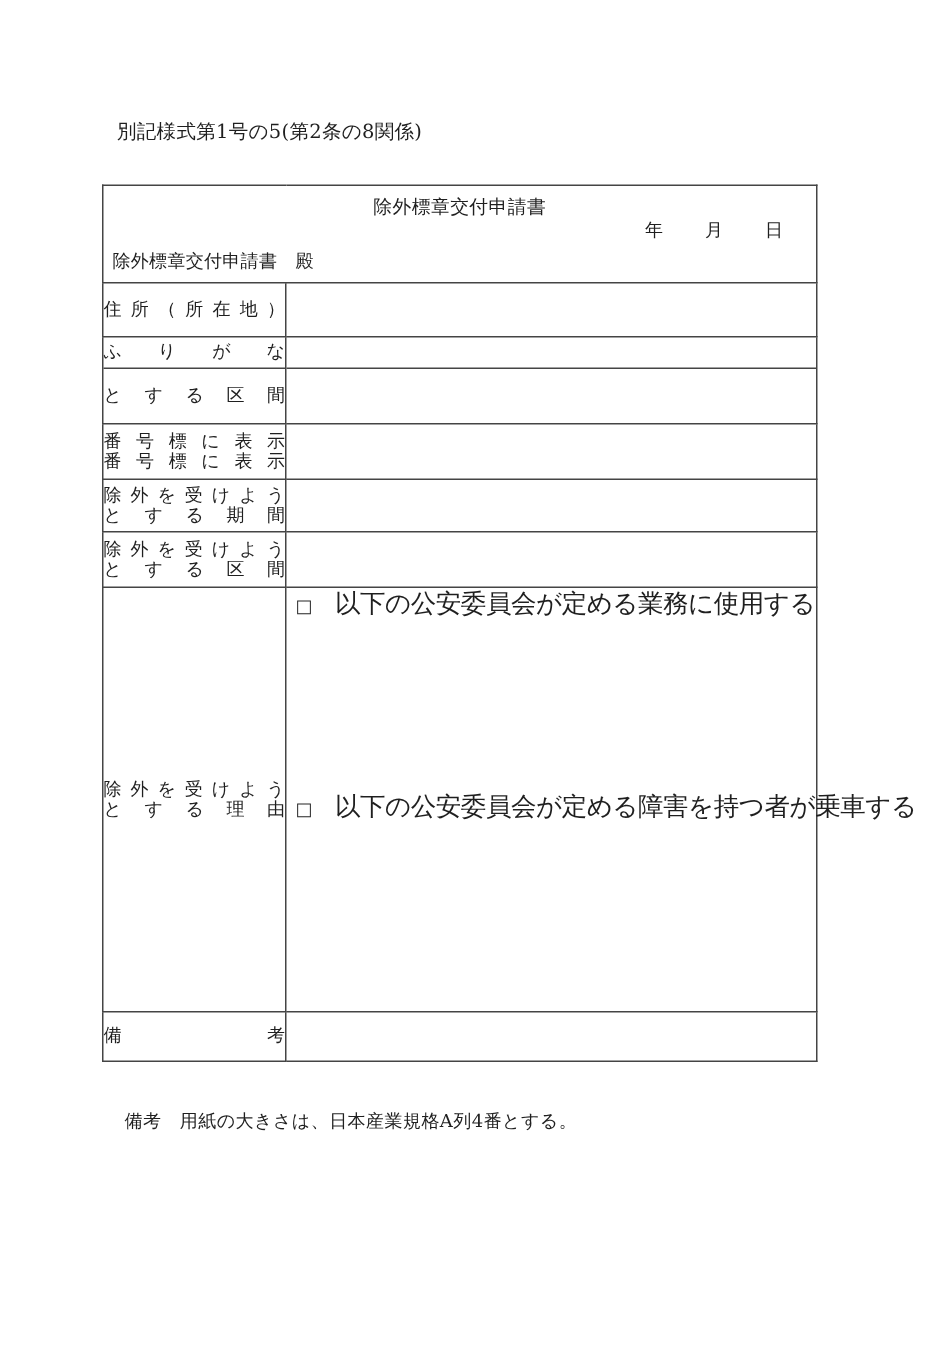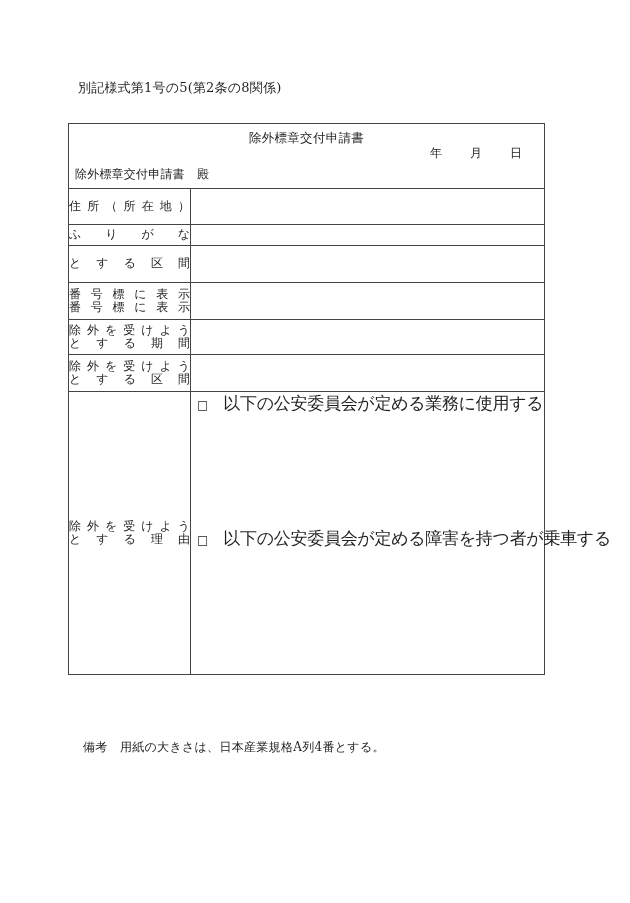--- a/index.html
+++ b/index.html
@@ -191,16 +191,22 @@
         <span class="cb-box">□</span>
         <span class="cb-text">以下の公安委員会が定める業務に使用する</span>
       </div>
       <div class="checkbox-line cb2">
         <span class="cb-box">□</span>
         <span class="cb-text">以下の公安委員会が定める障害を持つ者が乗車する</span>
       </div>
     </td>
   </tr>
 
+  <tr style="height:33px">
+    <td class="lbl">
+      <div class="jline">備考</div>
+    </td>
+    <td></td>
+  </tr>
 </tbody>
   </table>
 
 <div class="footnote">備考　用紙の大きさは、日本産業規格A列4番とする。</div>
 
 </body></html>

